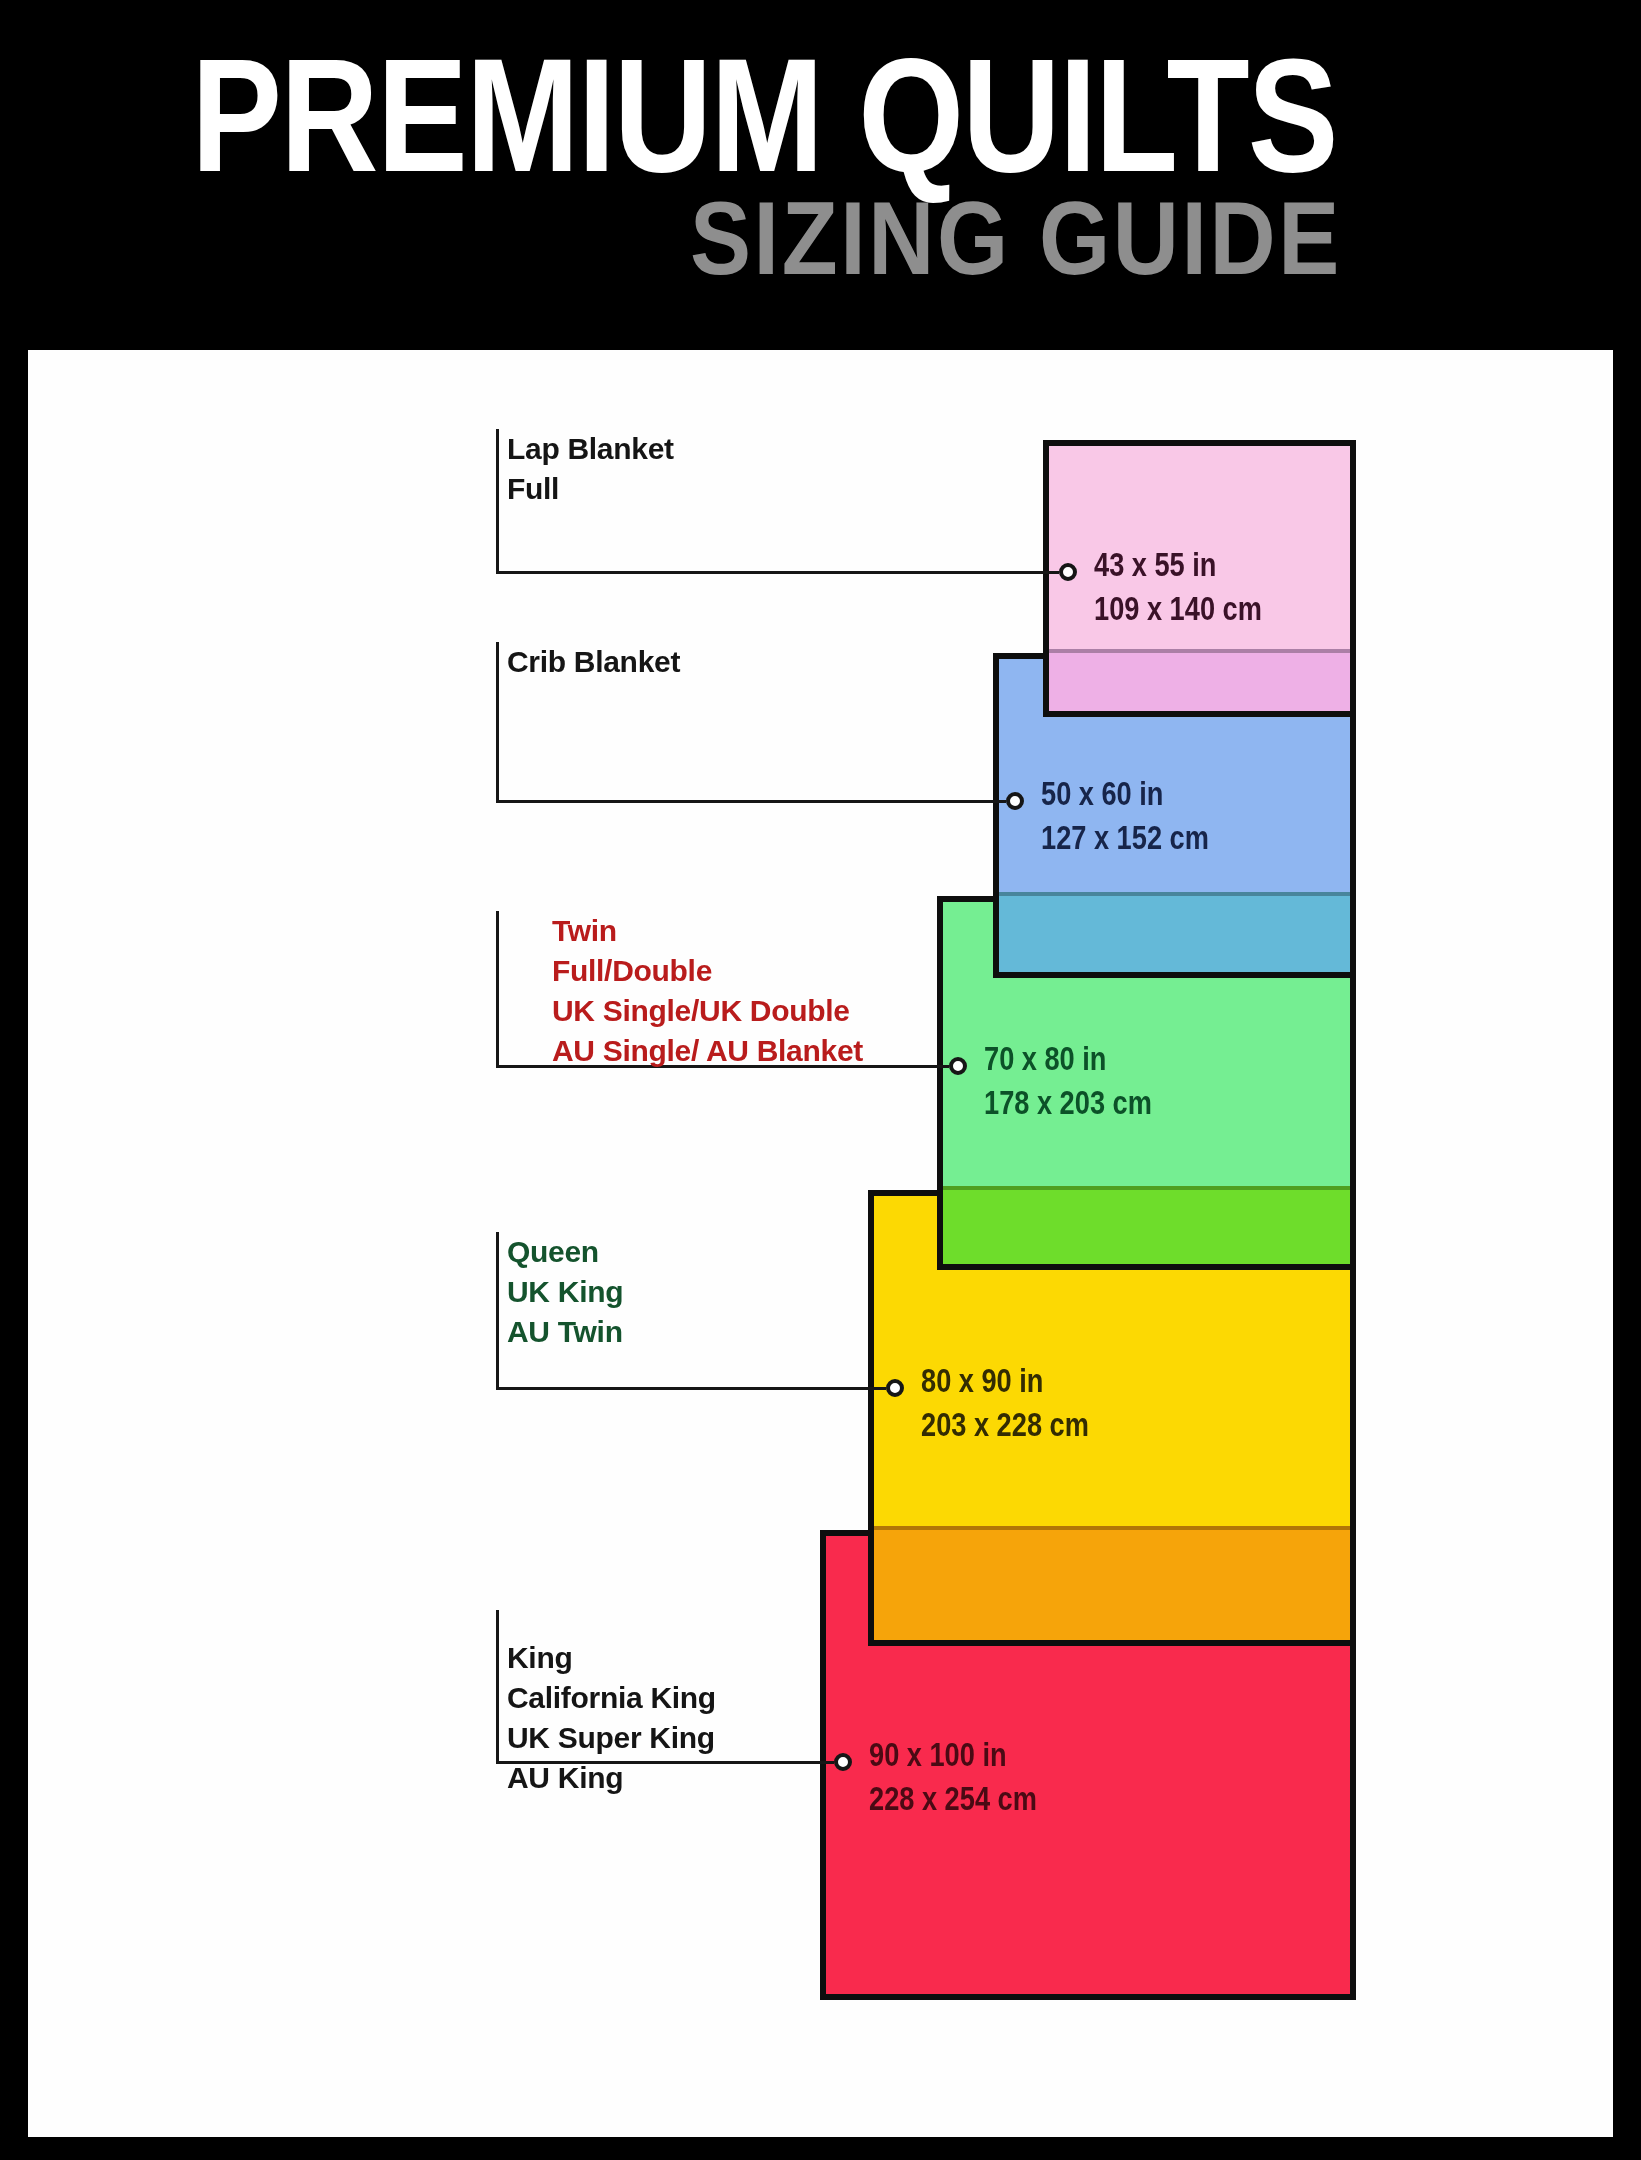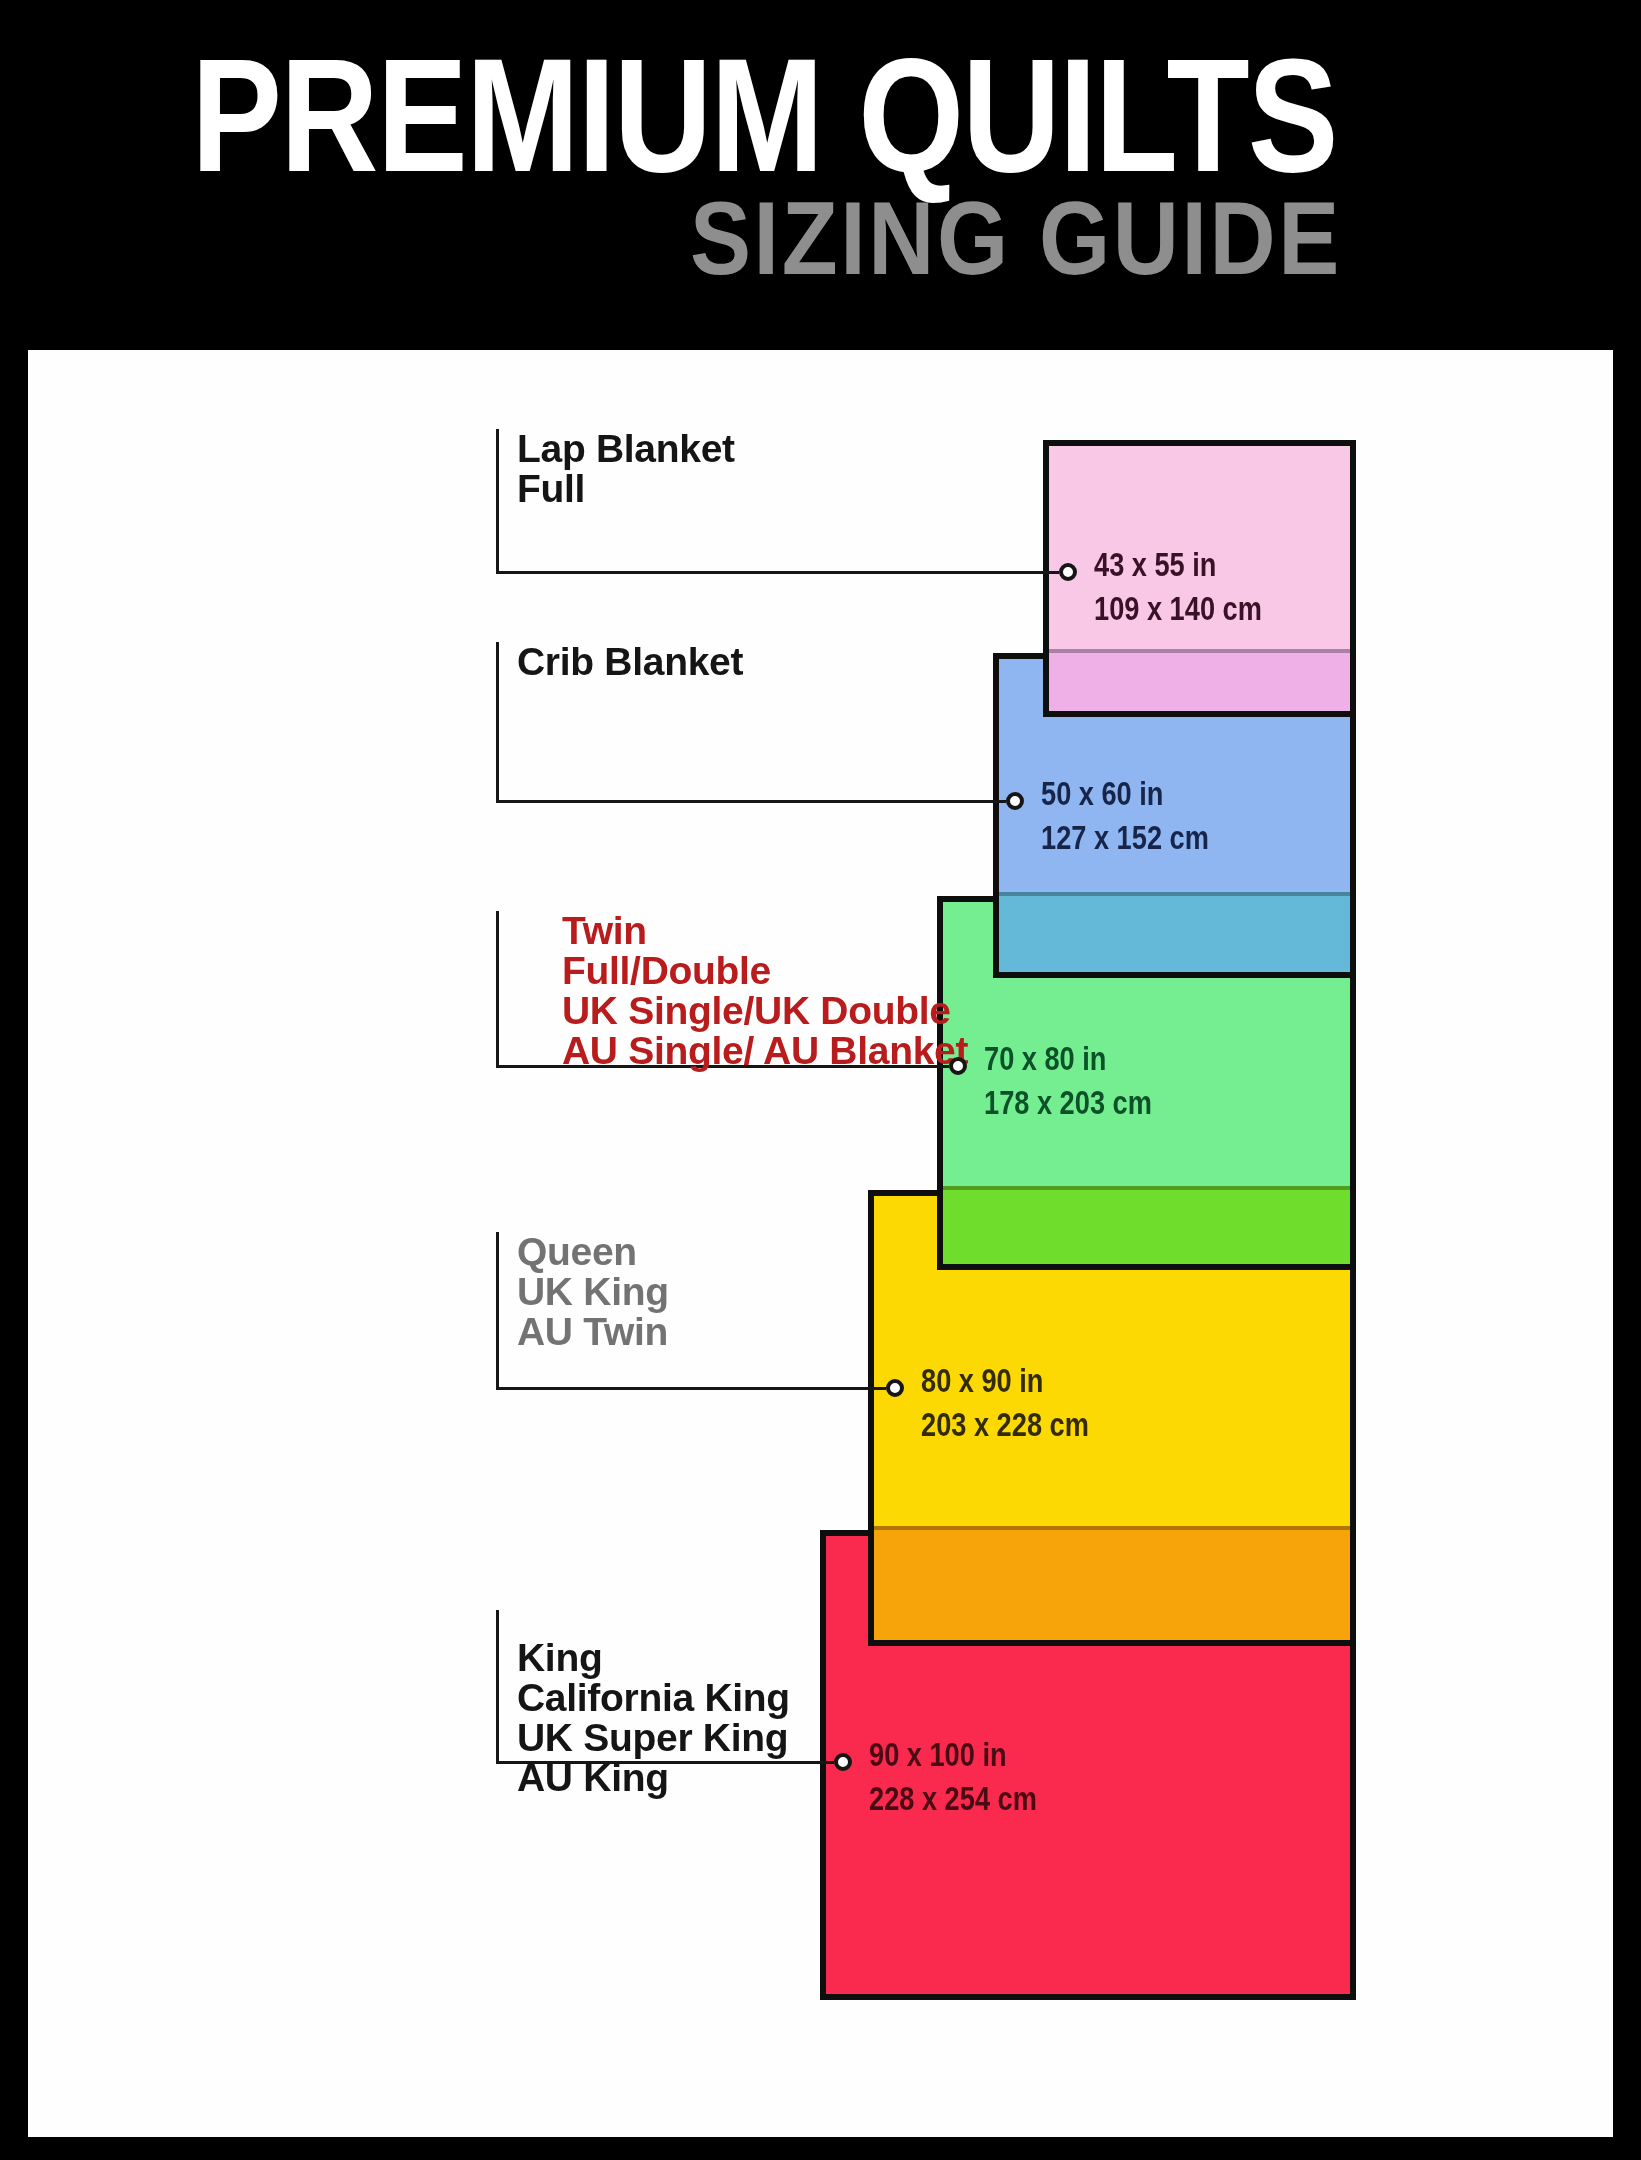--- a/index.html
+++ b/index.html
@@ -32,22 +32,22 @@
     border:6px solid #0e0e0e;
   }
   .overlap{
     position:absolute;left:0;right:0;bottom:0;
     border-top:4px solid rgba(0,0,0,0.28);
   }
   
   .line{position:absolute;background:#161616;}
   
   .label{
-    position:absolute;left:489px;
-    font-size:39px;font-weight:bold;line-height:40px;
+    position:absolute;left:479px;
+    font-size:30px;font-weight:bold;line-height:40px;
     letter-spacing:-0.3px;white-space:nowrap;
   }
   
   .size-group{position:absolute;}
   .marker{
     position:absolute;left:0;top:0;width:10px;height:10px;
     background:#fff;border:4px solid #161616;border-radius:50%;
     transform:translate(-50%,-50%);
   }
   .size-text{
@@ -109,21 +109,21 @@
     <div>Crib Blanket</div>
   </div>
 
   <div class="label" style="top: 561px; color: #b91c1c; margin-left: 45px;">
     <div>Twin</div>
     <div>Full/Double</div>
     <div>UK Single/UK Double</div>
     <div>AU Single/ AU Blanket</div>
   </div>
 
-  <div class="label" style="top: 882px; color: #737373;">
+  <div class="label" style="top: 882px; color: #14532d;">
     <div>Queen</div>
     <div>UK King</div>
     <div>AU Twin</div>
   </div>
 
   <div class="label" style="top: 1260px; color: rgb(21, 21, 21); margin-top: 28px;">
     <div>King</div>
     <div>California King</div>
     <div>UK Super King</div>
     <div>AU King</div>

